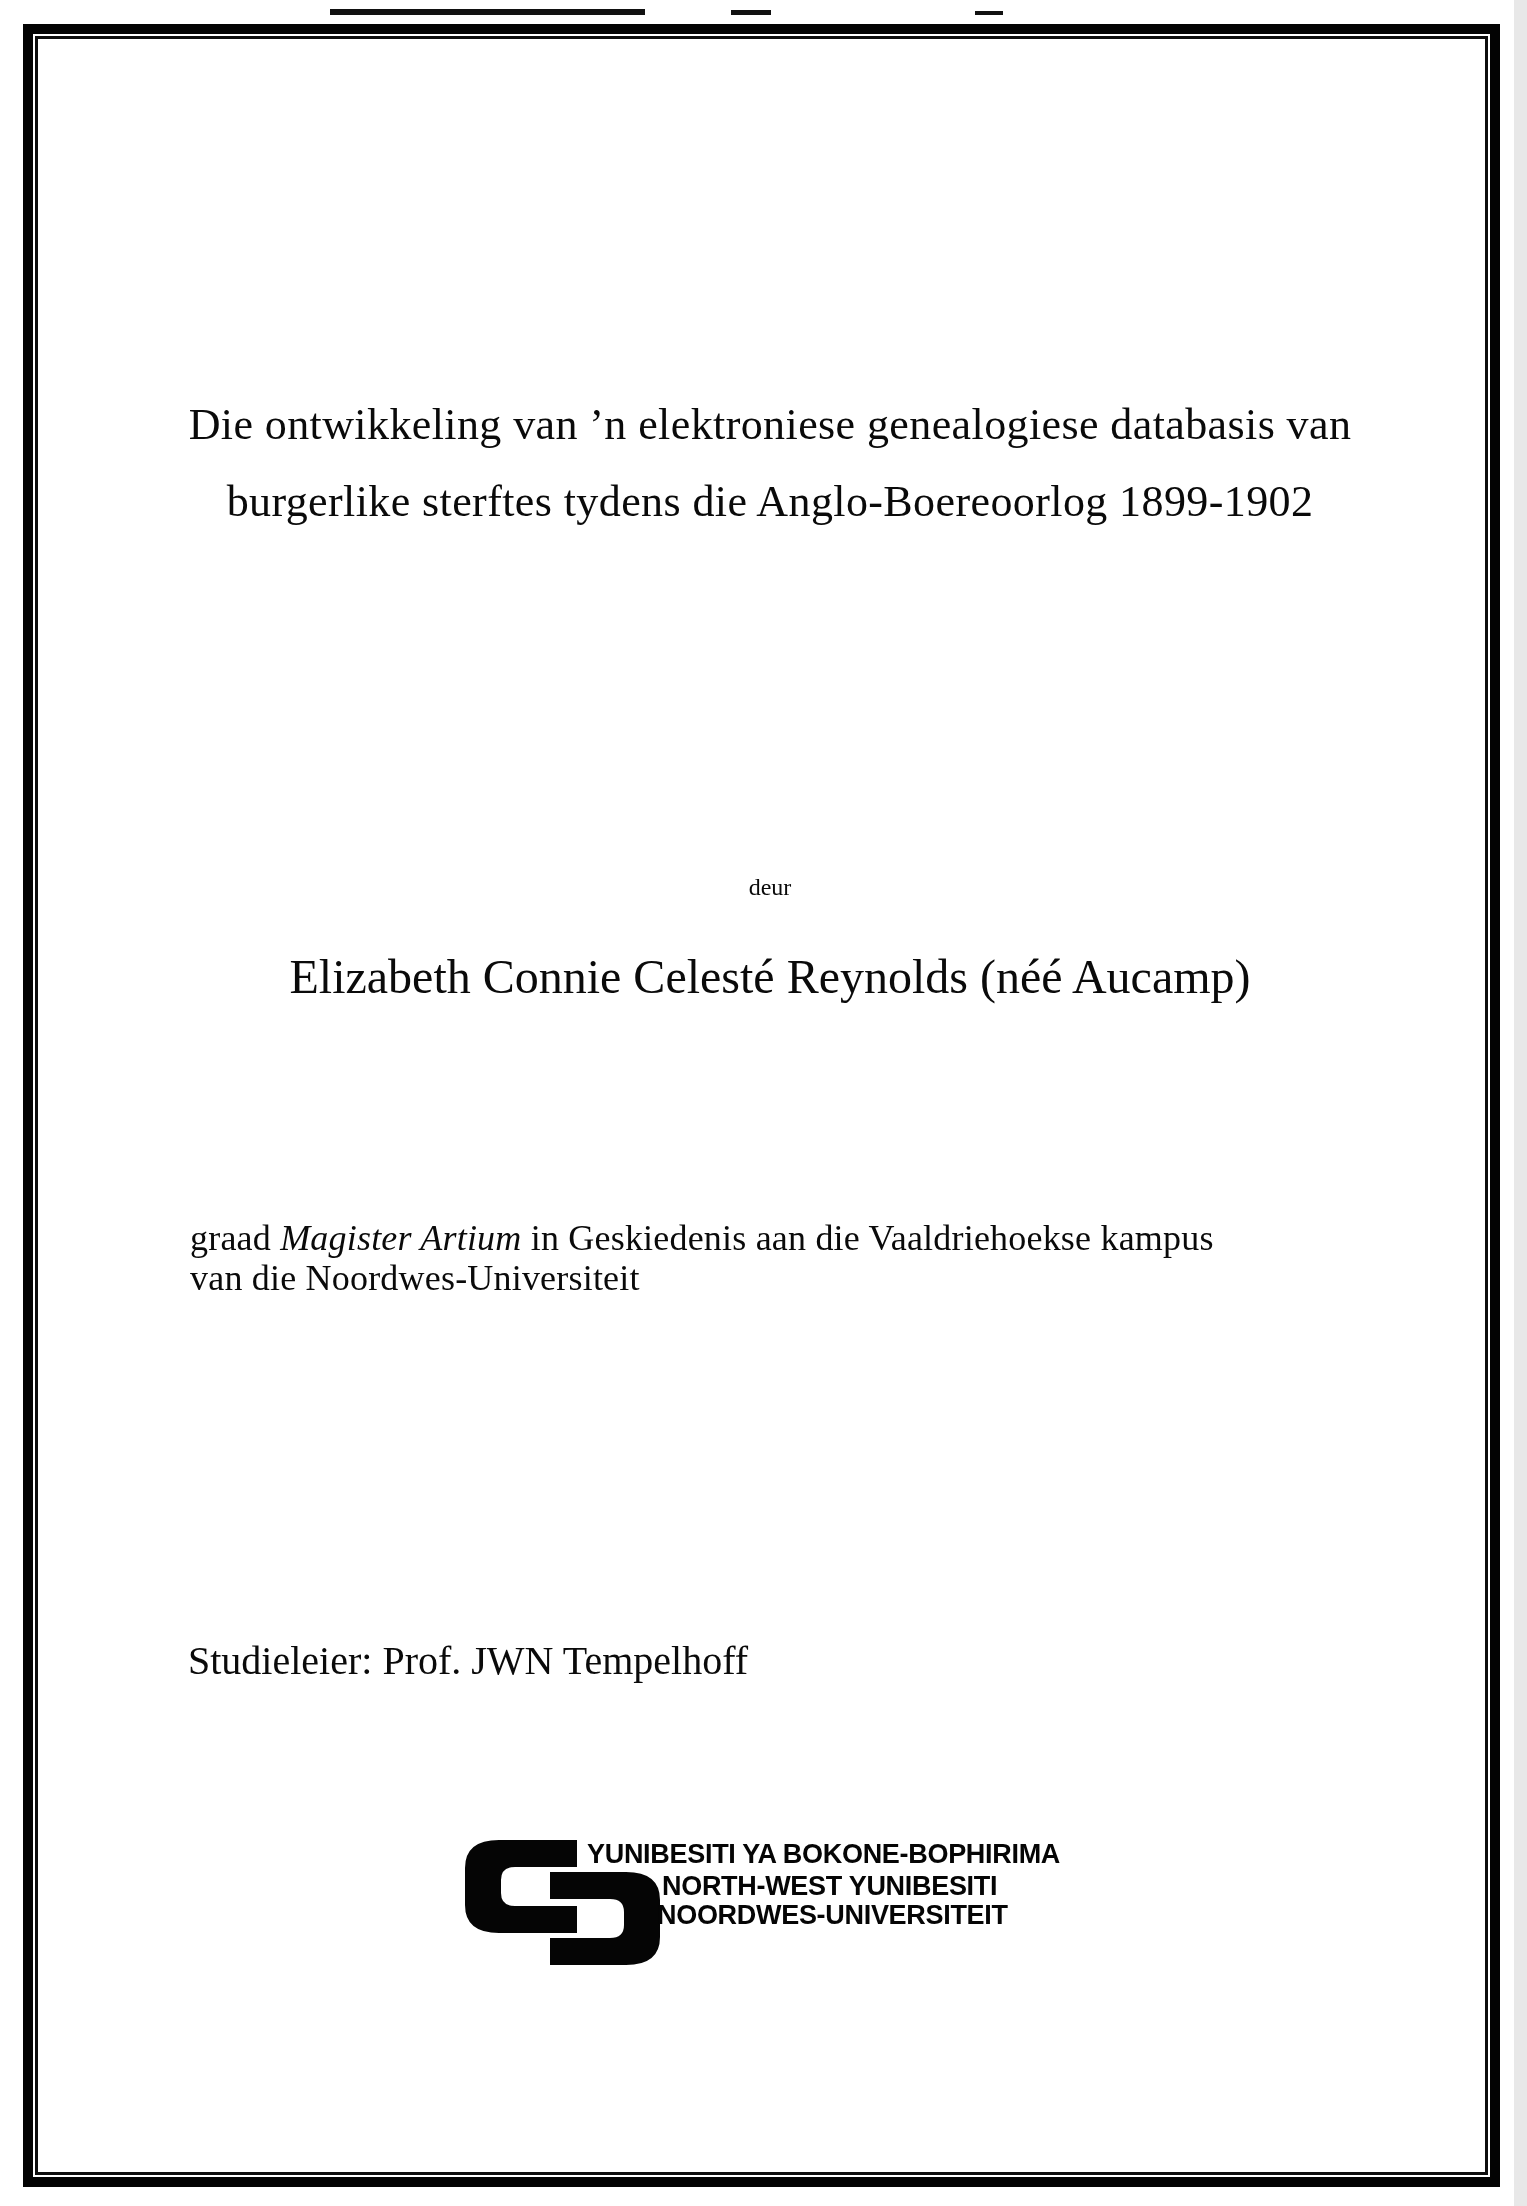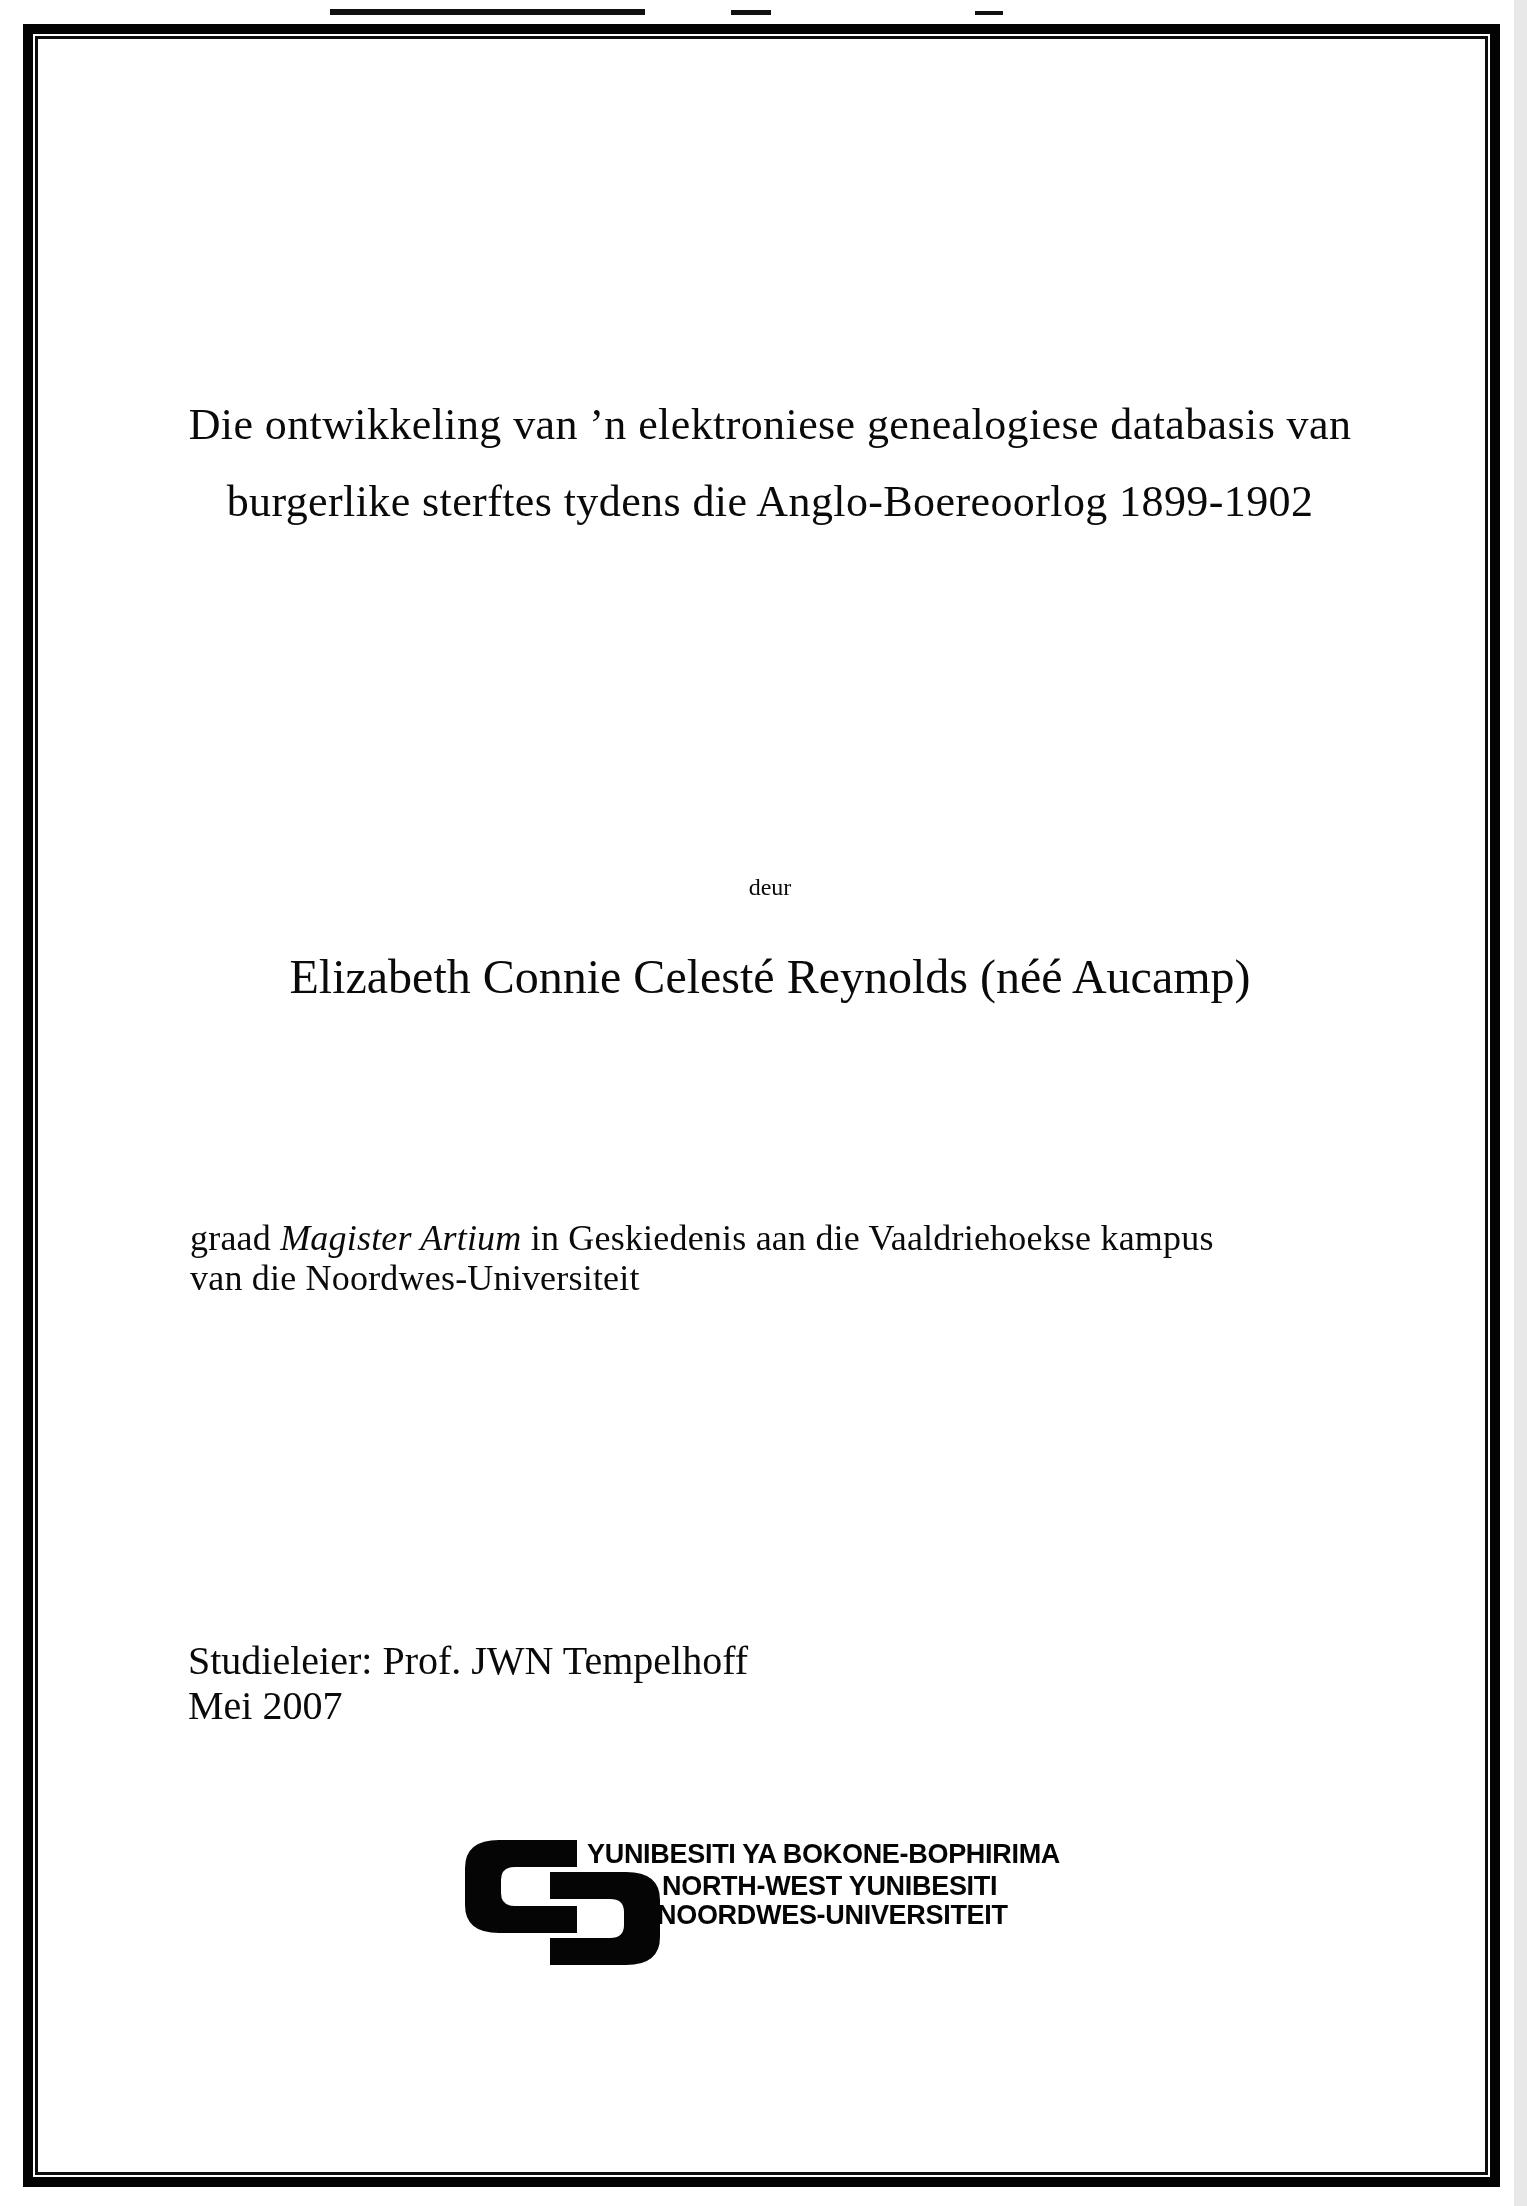--- a/index.html
+++ b/index.html
@@ -121,21 +121,20 @@
 
   <div id="author-name" class="centered-block">Elizabeth Connie Celesté Reynolds (néé Aucamp)</div>
 
   <div id="degree-statement">
     <div><span>graad </span><span class="italic">Magister Artium</span><span> in Geskiedenis aan die Vaaldriehoekse kampus</span></div>
     <div>van die Noordwes-Universiteit</div>
   </div>
 
   <div id="supervisor-block">
     <div>Studieleier: Prof. JWN Tempelhoff</div>
-    <div>Mei 2007</div>
   </div>
 
   <div id="university-logo">
     <svg id="nwu-mark" width="195" height="125" viewBox="0 0 195 125" xmlns="http://www.w3.org/2000/svg">
       <path fill="#050505" d="M112,0 H34 Q0,0 0,28 V65 Q0,93 34,93 H112 V66 H50 Q36,66 36,53 V40 Q36,27 50,27 H112 Z"></path>
       <path fill="#050505" transform="translate(85,32)" d="M0,0 H76 Q110,0 110,28 V65 Q110,93 76,93 H0 V66 H60 Q74,66 74,53 V40 Q74,27 60,27 H0 Z"></path>
     </svg>
     <div class="logo-text logo-t1">YUNIBESITI YA BOKONE-BOPHIRIMA</div>
     <div class="logo-text logo-t2">NORTH-WEST YUNIBESITI</div>
     <div class="logo-text logo-t3">NOORDWES-UNIVERSITEIT</div>

